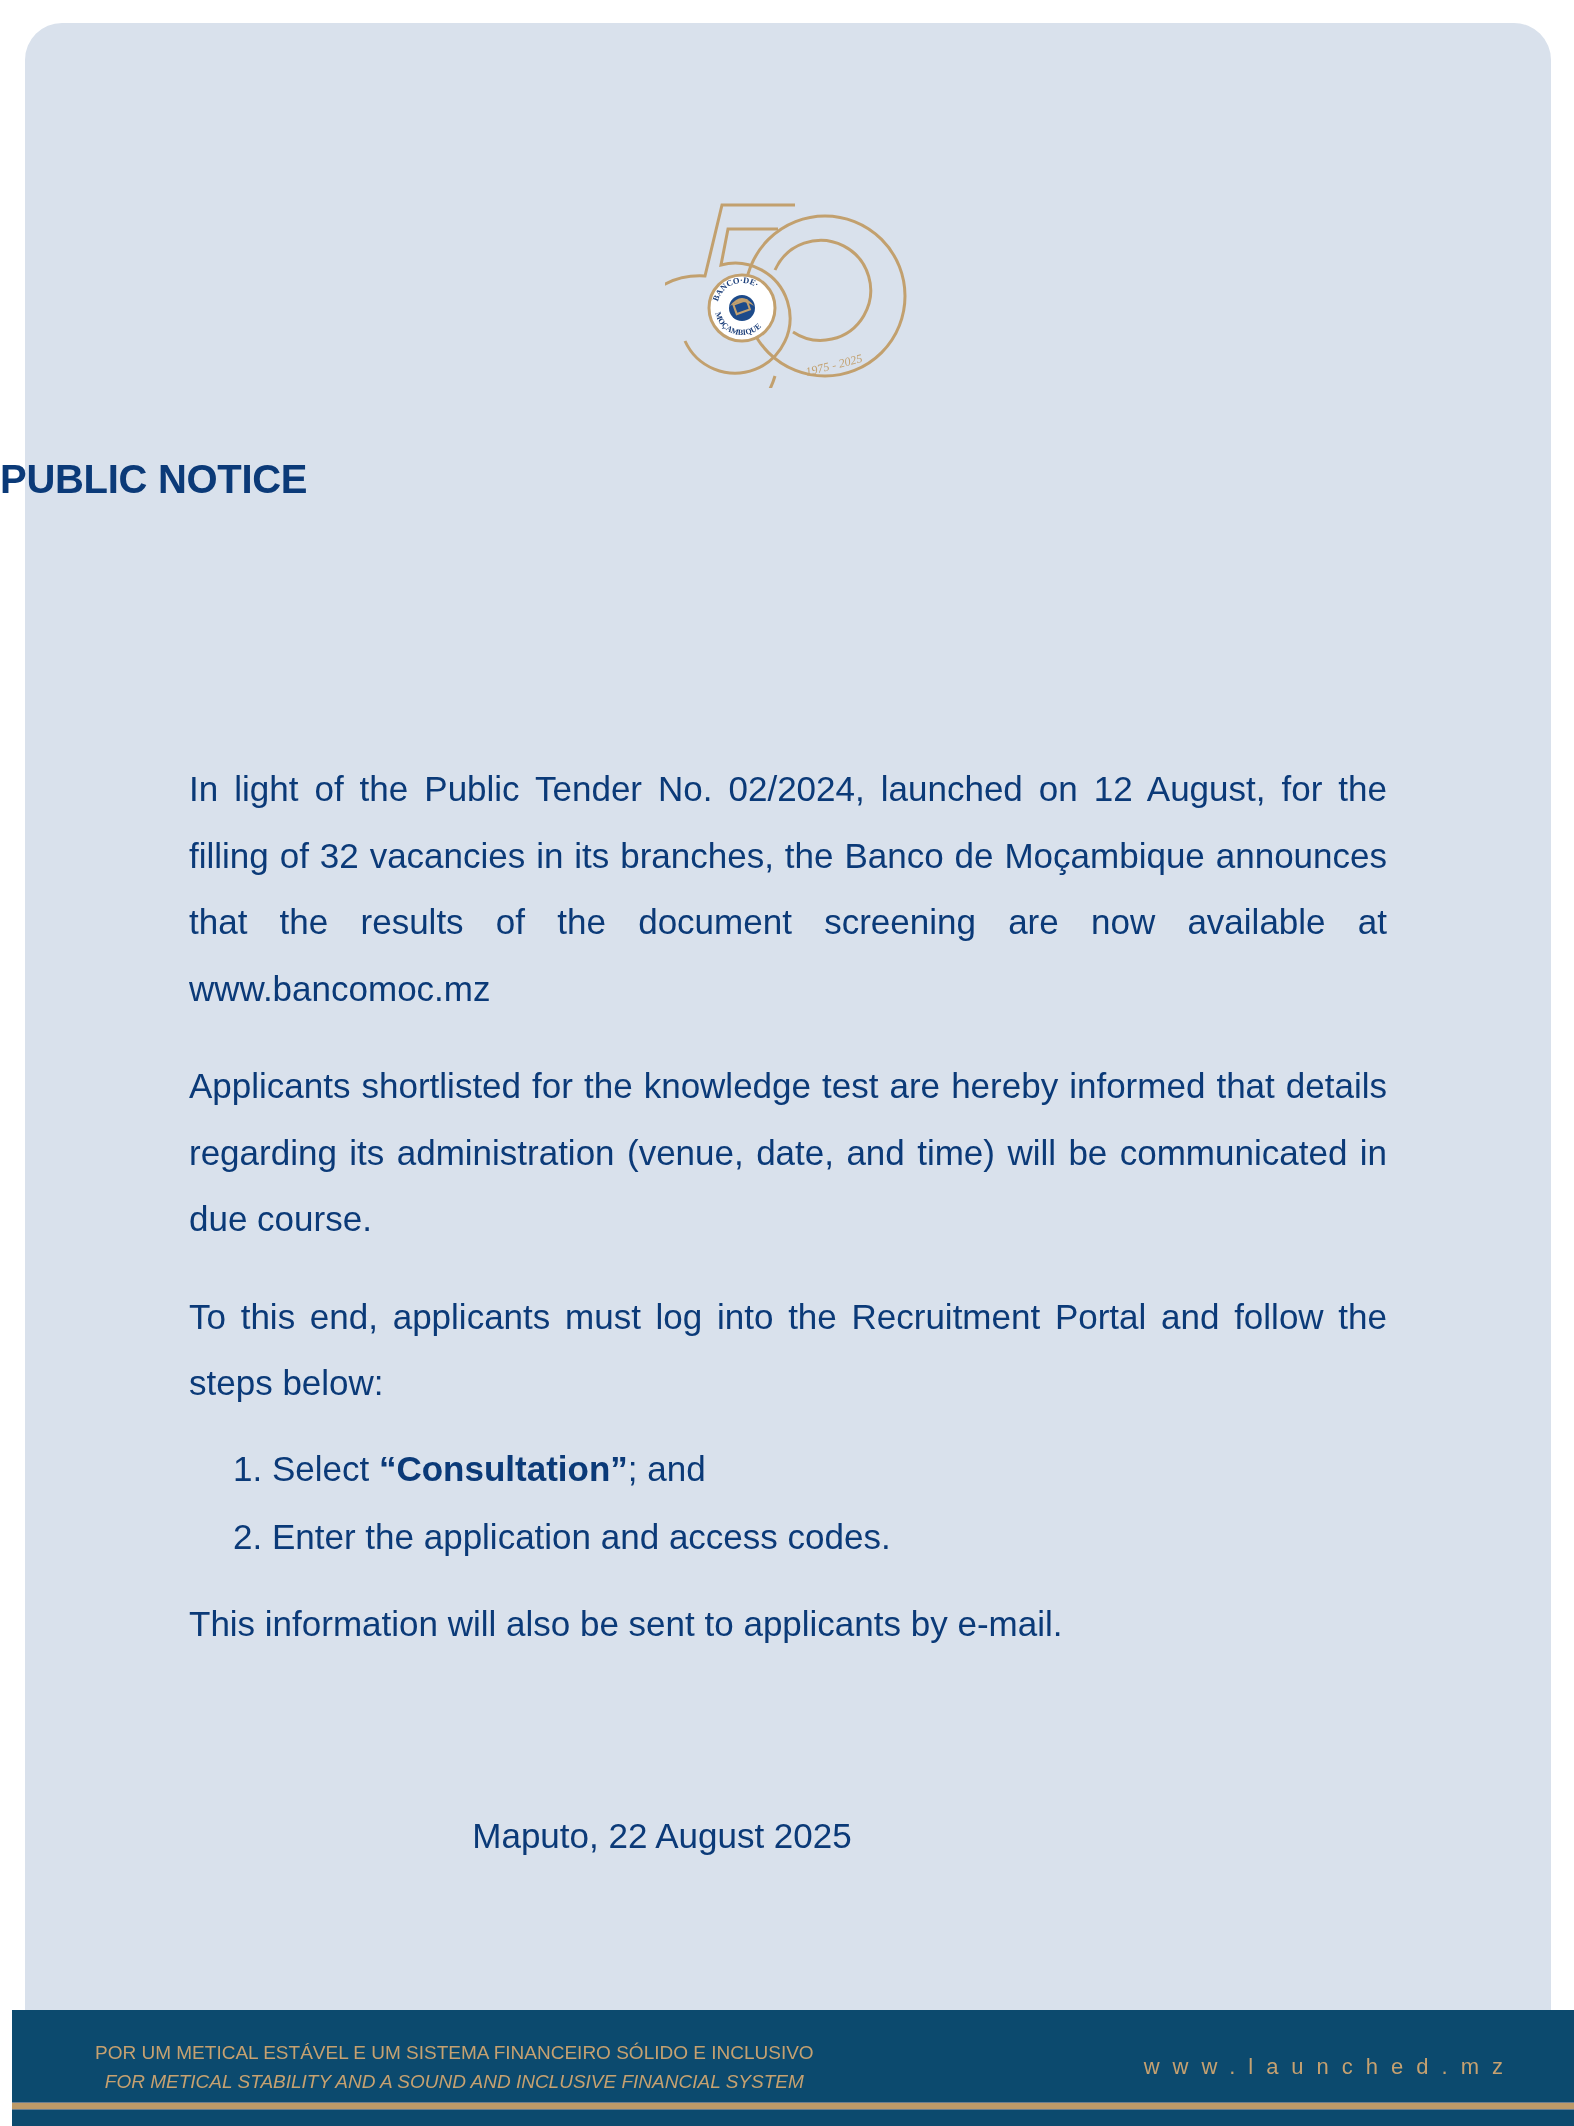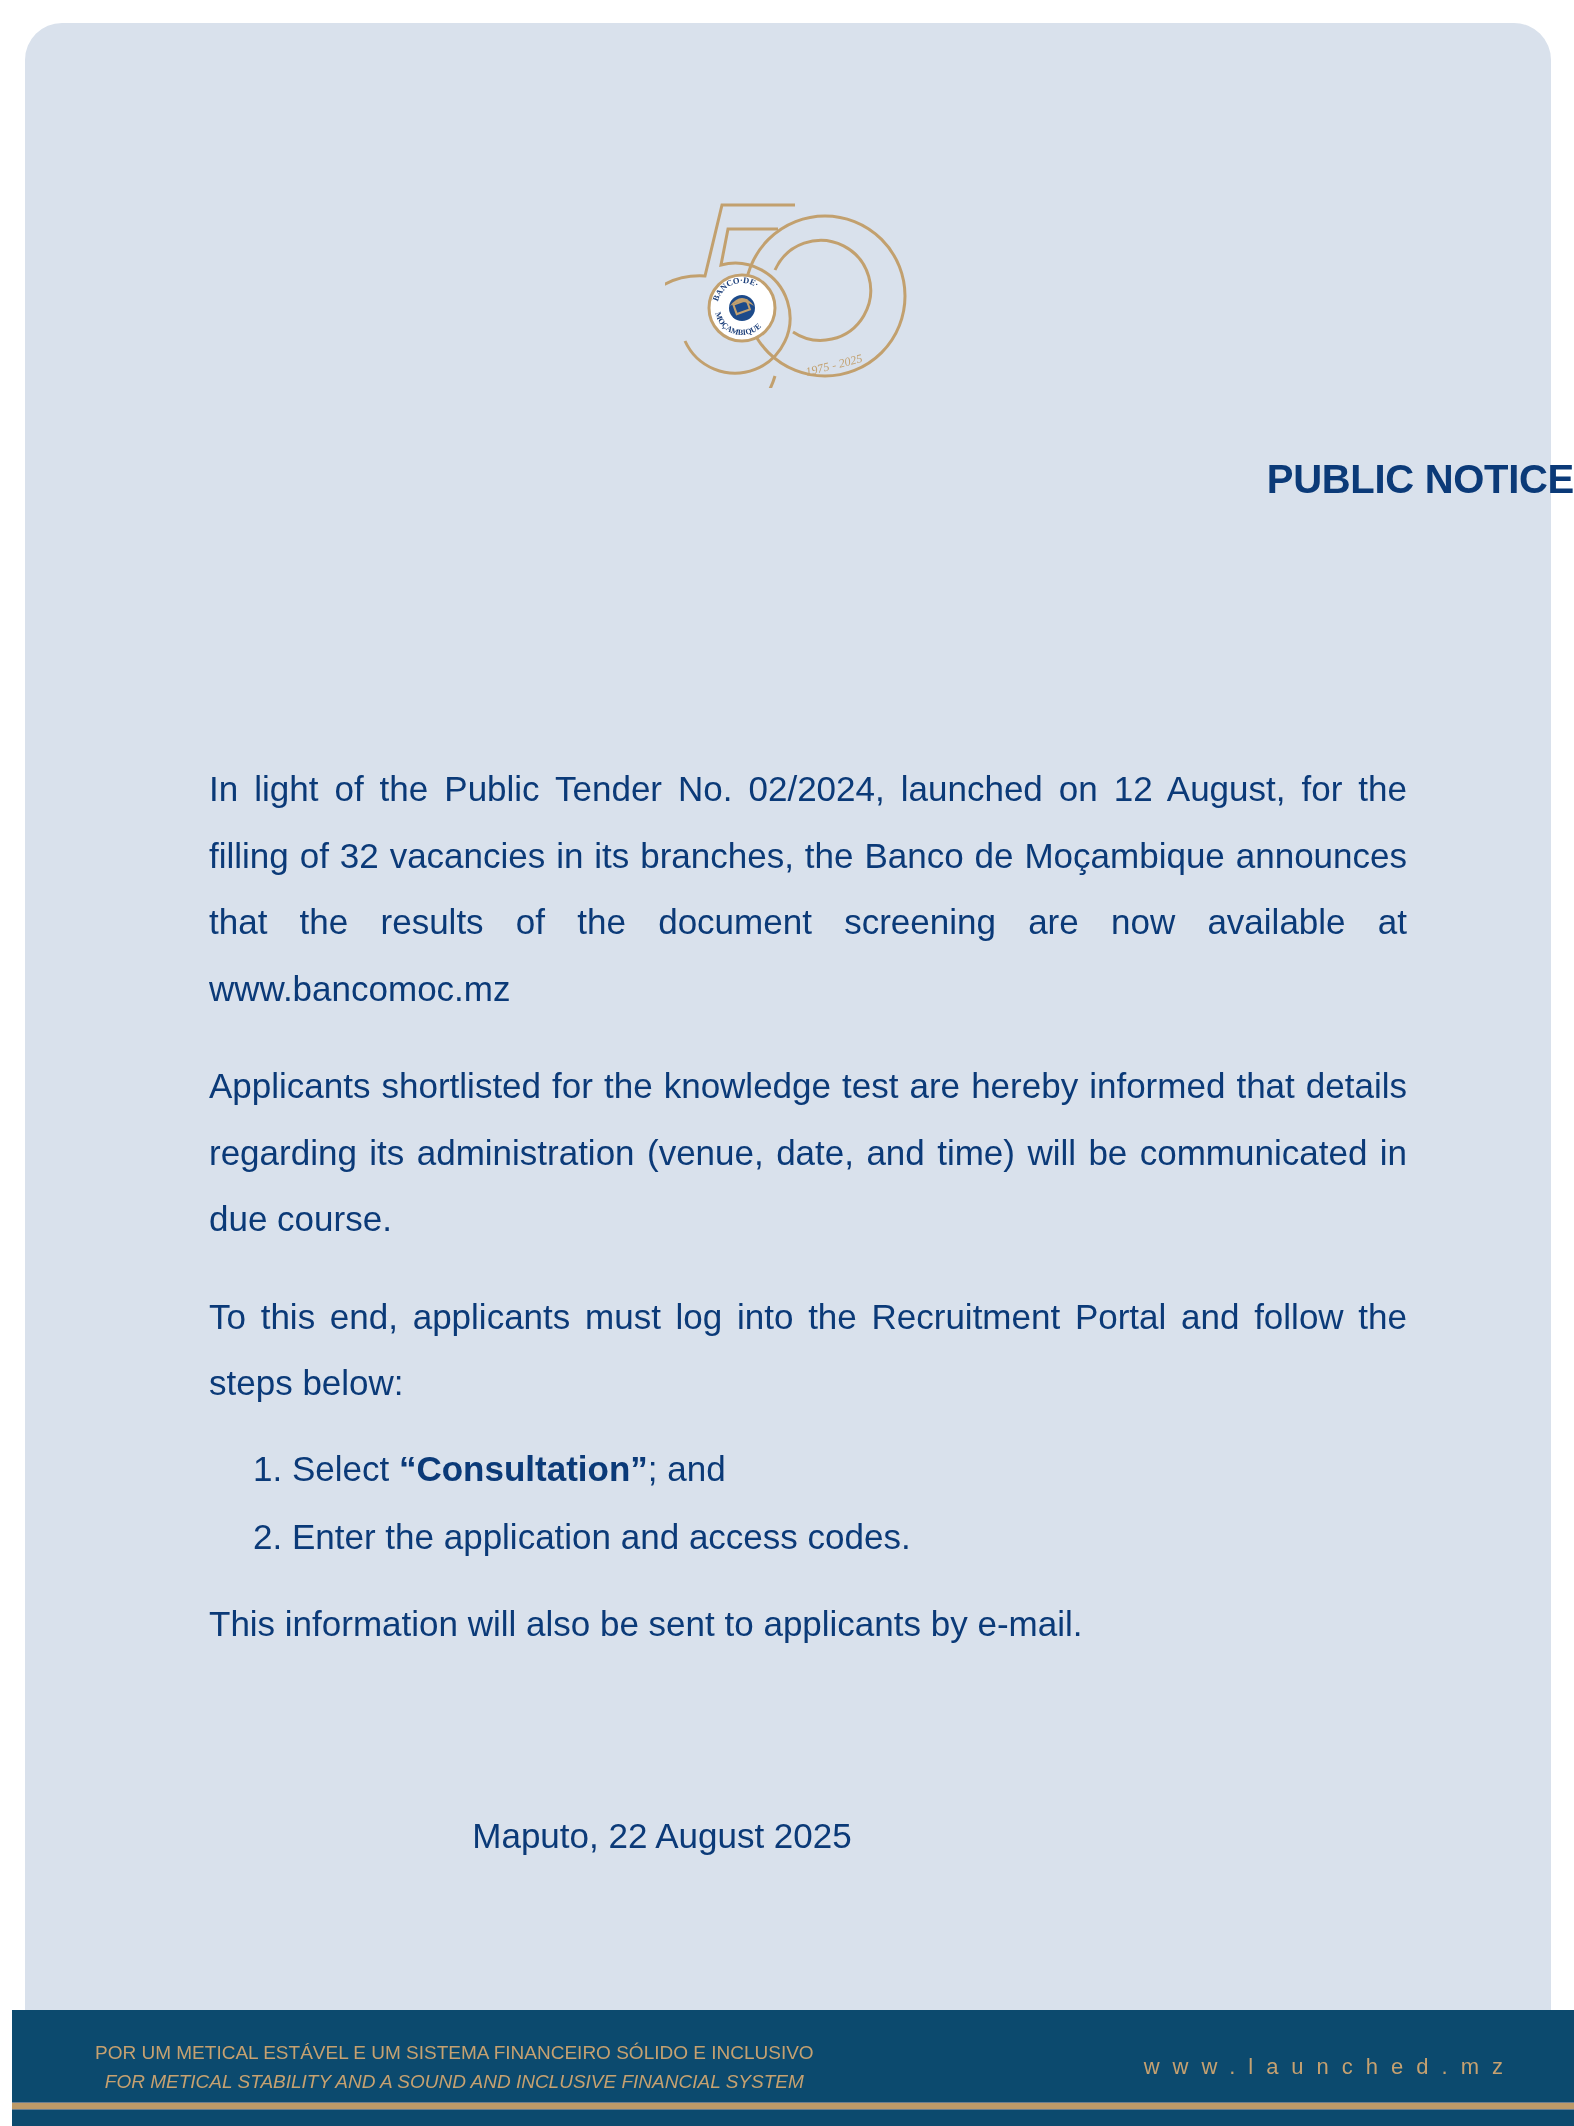--- a/index.html
+++ b/index.html
@@ -1,24 +1,24 @@
 <!DOCTYPE html>
 <html><head>
 <meta charset="utf-8">
 <style>
   html, body { margin:0; padding:0; }
   body { width:1574px; height:2126px; background:#ffffff; position:relative; overflow:hidden;
          font-family:"Liberation Sans", "DejaVu Sans", sans-serif; color:#0b3a78; }
   .card { position:absolute; left:25px; top:23px; width:1526px; height:2030px;
           background:#d9e1ec; border-radius:37px 37px 0 0; }
   .logo { position:absolute; left:665px; top:198px; width:250px; height:190px; }
-  .title { position:absolute; left:0; width:1574px; text-align:right; font-weight:bold;
+  .title { position:absolute; left:0; width:1574px; text-align:left; font-weight:bold;
            font-size:40px; line-height:58px; top:450px; color:#0b3a78; letter-spacing:-0.3px; }
   .title div { display:block; }
-  .body { position:absolute; left:189px; width:1198px; top:756px; font-size:35px; line-height:66.5px;margin-left:20px; }
+  .body { position:absolute; left:189px; width:1198px; top:756px; font-size:35px; line-height:66.5px; }
   .para { text-align:justify; text-align-last:left; margin:0 0 31px 0; }
   .list { margin:18px 0 20px 0; padding:0; list-style:none; }
   .list li { padding-left:44px; line-height:68px; }
   .list b { font-weight:bold; }
   .date { position:absolute; left:0; width:1324px; text-align:center; top:1812px; font-size:35px; line-height:48px; }
   .footer { position:absolute; left:12px; top:2010px; width:1574px; height:128px; background:#0c4a6e; }
   .footer .gold { position:absolute; left:0; top:92px; width:1574px; height:6px; background:#bd9a68; border-top:1px solid #6b7e90; border-bottom:1px solid #6b7e90; }
   .slogan { position:absolute; left:83px; top:28px; color:#c6a170; font-size:19px; line-height:29px; }
   .slogan .en { font-style:italic;text-align:center; }
   .web { position:absolute; right:70px; top:44px; color:#c6a170; font-size:22px; letter-spacing:13px; }

